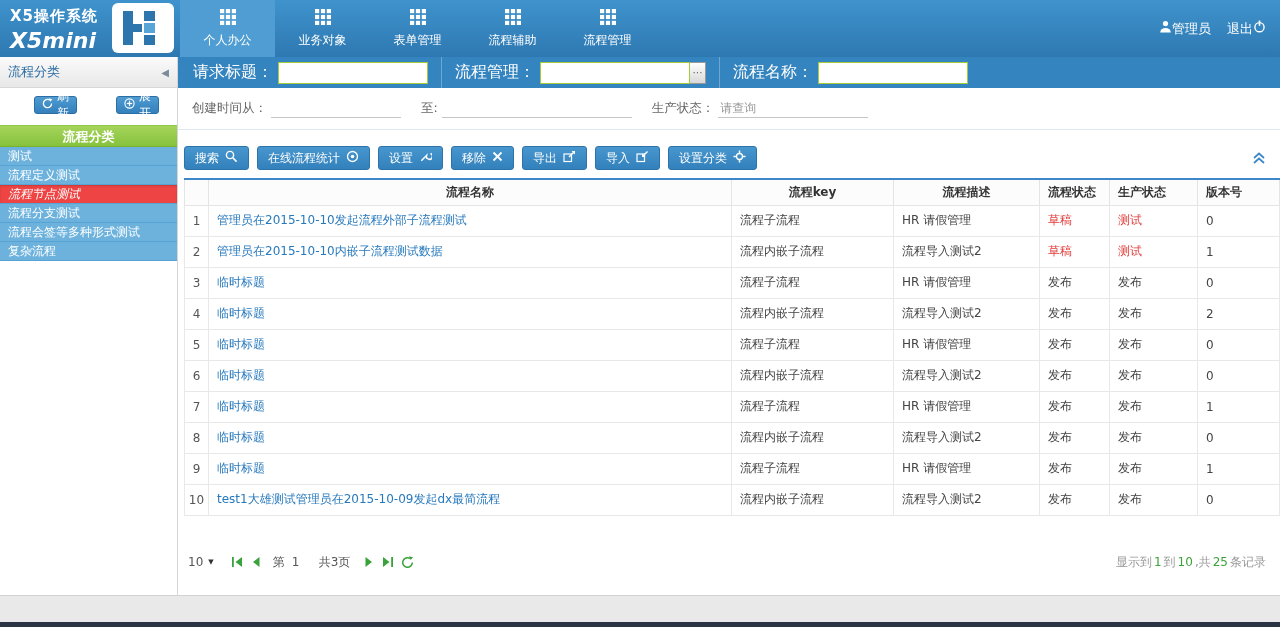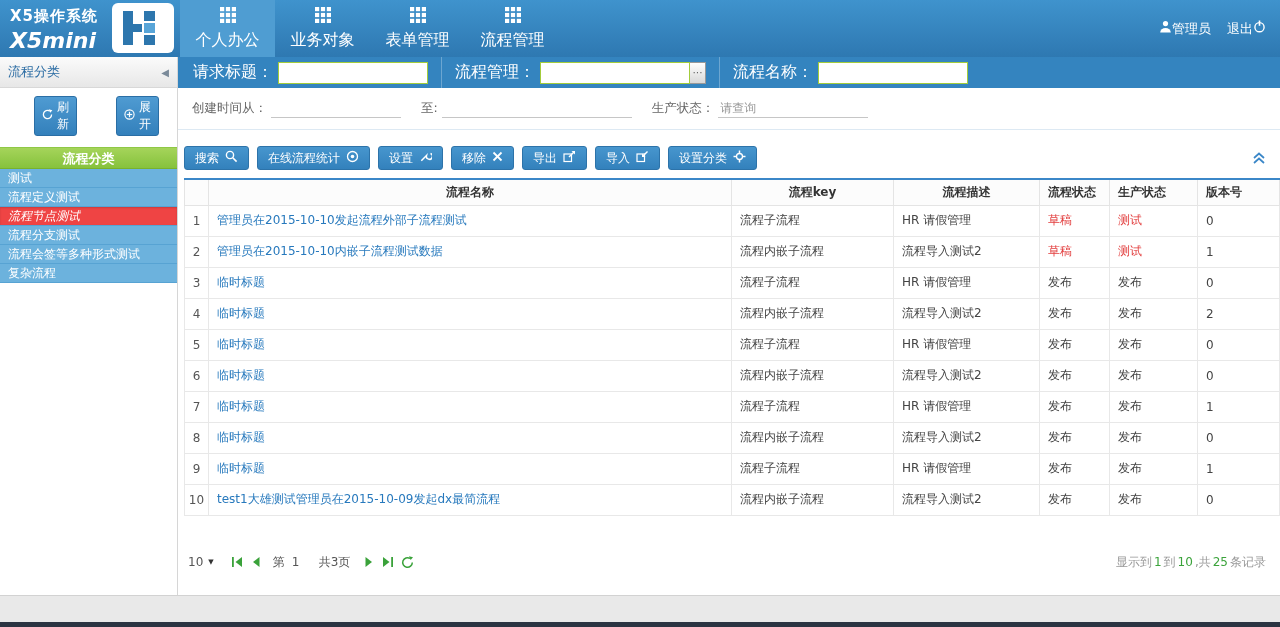--- a/index.html
+++ b/index.html
@@ -25,21 +25,21 @@
     position:absolute; left:112px; top:3px; width:62px; height:50px;
     background:#fff; border-radius:6px; display:flex; align-items:center; justify-content:center;
   }
   .nav { position:absolute; left:180px; top:0; height:57px; display:flex; }
   .nav-item {
     width:95px; height:57px; display:flex; flex-direction:column;
     align-items:center; justify-content:center; gap:4px;
     color:#fff; cursor:pointer;
   }
   .nav-item.active { background:#4f9dd2; }
-  .nav-label { font-size:16px; }
+  .nav-label { font-size:12px; }
   .userbox {
     position:absolute; right:14px; top:0; height:57px;
     display:flex; align-items:center; gap:16px; color:#fff; font-size:13px;
   }
   .user, .logout { display:inline-flex; align-items:flex-start; gap:0; cursor:pointer; }
 
   
   .sidebar {
     position:absolute; top:57px; left:0; width:178px; bottom:32px;
     background:#fff; border-right:1px solid #d6d6d6;
@@ -47,21 +47,21 @@
   .panel-title {
     height:31px; display:flex; align-items:center; padding:0 8px;
     background:linear-gradient(#fbfbfb,#e7e7e7); border-bottom:1px solid #d8d8d8;
     color:#2b6ca3; font-size:13px;
   }
   .panel-collapse { margin-left:auto; color:#7a8a99; font-size:10px; cursor:pointer; }
   .side-btns { display:flex; gap:9px; padding:8px 4px 11px 4px; }
   .sbtn {
     display:inline-flex; align-items:center; gap:4px;
     background:linear-gradient(#4f9bd2,#3380bb); border:1px solid #2a6ea5;
-    border-radius:3px; color:#fff; font-size:12px; height:40px; padding:0 7px;
+    border-radius:3px; color:#fff; font-size:12px; height:18px; padding:0 7px;
     cursor:pointer; font-family:inherit;margin-left:30px;
   }
   .group-title {
     height:22px; line-height:22px; text-align:center; color:#fff; font-weight:bold;
     font-size:13px; background:linear-gradient(#a5d45a,#86c23c);
     border-top:1px solid #8fc845; border-bottom:1px solid #79b22c;
   }
   .tree { list-style:none; }
   .tree-item {
     height:19px; line-height:19px; padding-left:8px;
@@ -219,20 +219,38 @@
                 <rect x="11.8" y="5.9" width="4.2" height="4.2"></rect>
                 <rect x="0" y="11.8" width="4.2" height="4.2"></rect>
                 <rect x="5.9" y="11.8" width="4.2" height="4.2"></rect>
                 <rect x="11.8" y="11.8" width="4.2" height="4.2"></rect>
               </g>
             </svg>
           </span>
           <span class="nav-label">表单管理</span>
         </div>
 
+        <div class="nav-item">
+          <span class="nav-icon">
+            <svg width="16" height="16" viewBox="0 0 16 16">
+              <g fill="#fff">
+                <rect x="0" y="0" width="4.2" height="4.2"></rect>
+                <rect x="5.9" y="0" width="4.2" height="4.2"></rect>
+                <rect x="11.8" y="0" width="4.2" height="4.2"></rect>
+                <rect x="0" y="5.9" width="4.2" height="4.2"></rect>
+                <rect x="5.9" y="5.9" width="4.2" height="4.2"></rect>
+                <rect x="11.8" y="5.9" width="4.2" height="4.2"></rect>
+                <rect x="0" y="11.8" width="4.2" height="4.2"></rect>
+                <rect x="5.9" y="11.8" width="4.2" height="4.2"></rect>
+                <rect x="11.8" y="11.8" width="4.2" height="4.2"></rect>
+              </g>
+            </svg>
+          </span>
+          <span class="nav-label">流程辅助</span>
+        </div>
 
         <div class="nav-item">
           <span class="nav-icon">
             <svg width="16" height="16" viewBox="0 0 16 16">
               <g fill="#fff">
                 <rect x="0" y="0" width="4.2" height="4.2"></rect>
                 <rect x="5.9" y="0" width="4.2" height="4.2"></rect>
                 <rect x="11.8" y="0" width="4.2" height="4.2"></rect>
                 <rect x="0" y="5.9" width="4.2" height="4.2"></rect>
                 <rect x="5.9" y="5.9" width="4.2" height="4.2"></rect>

